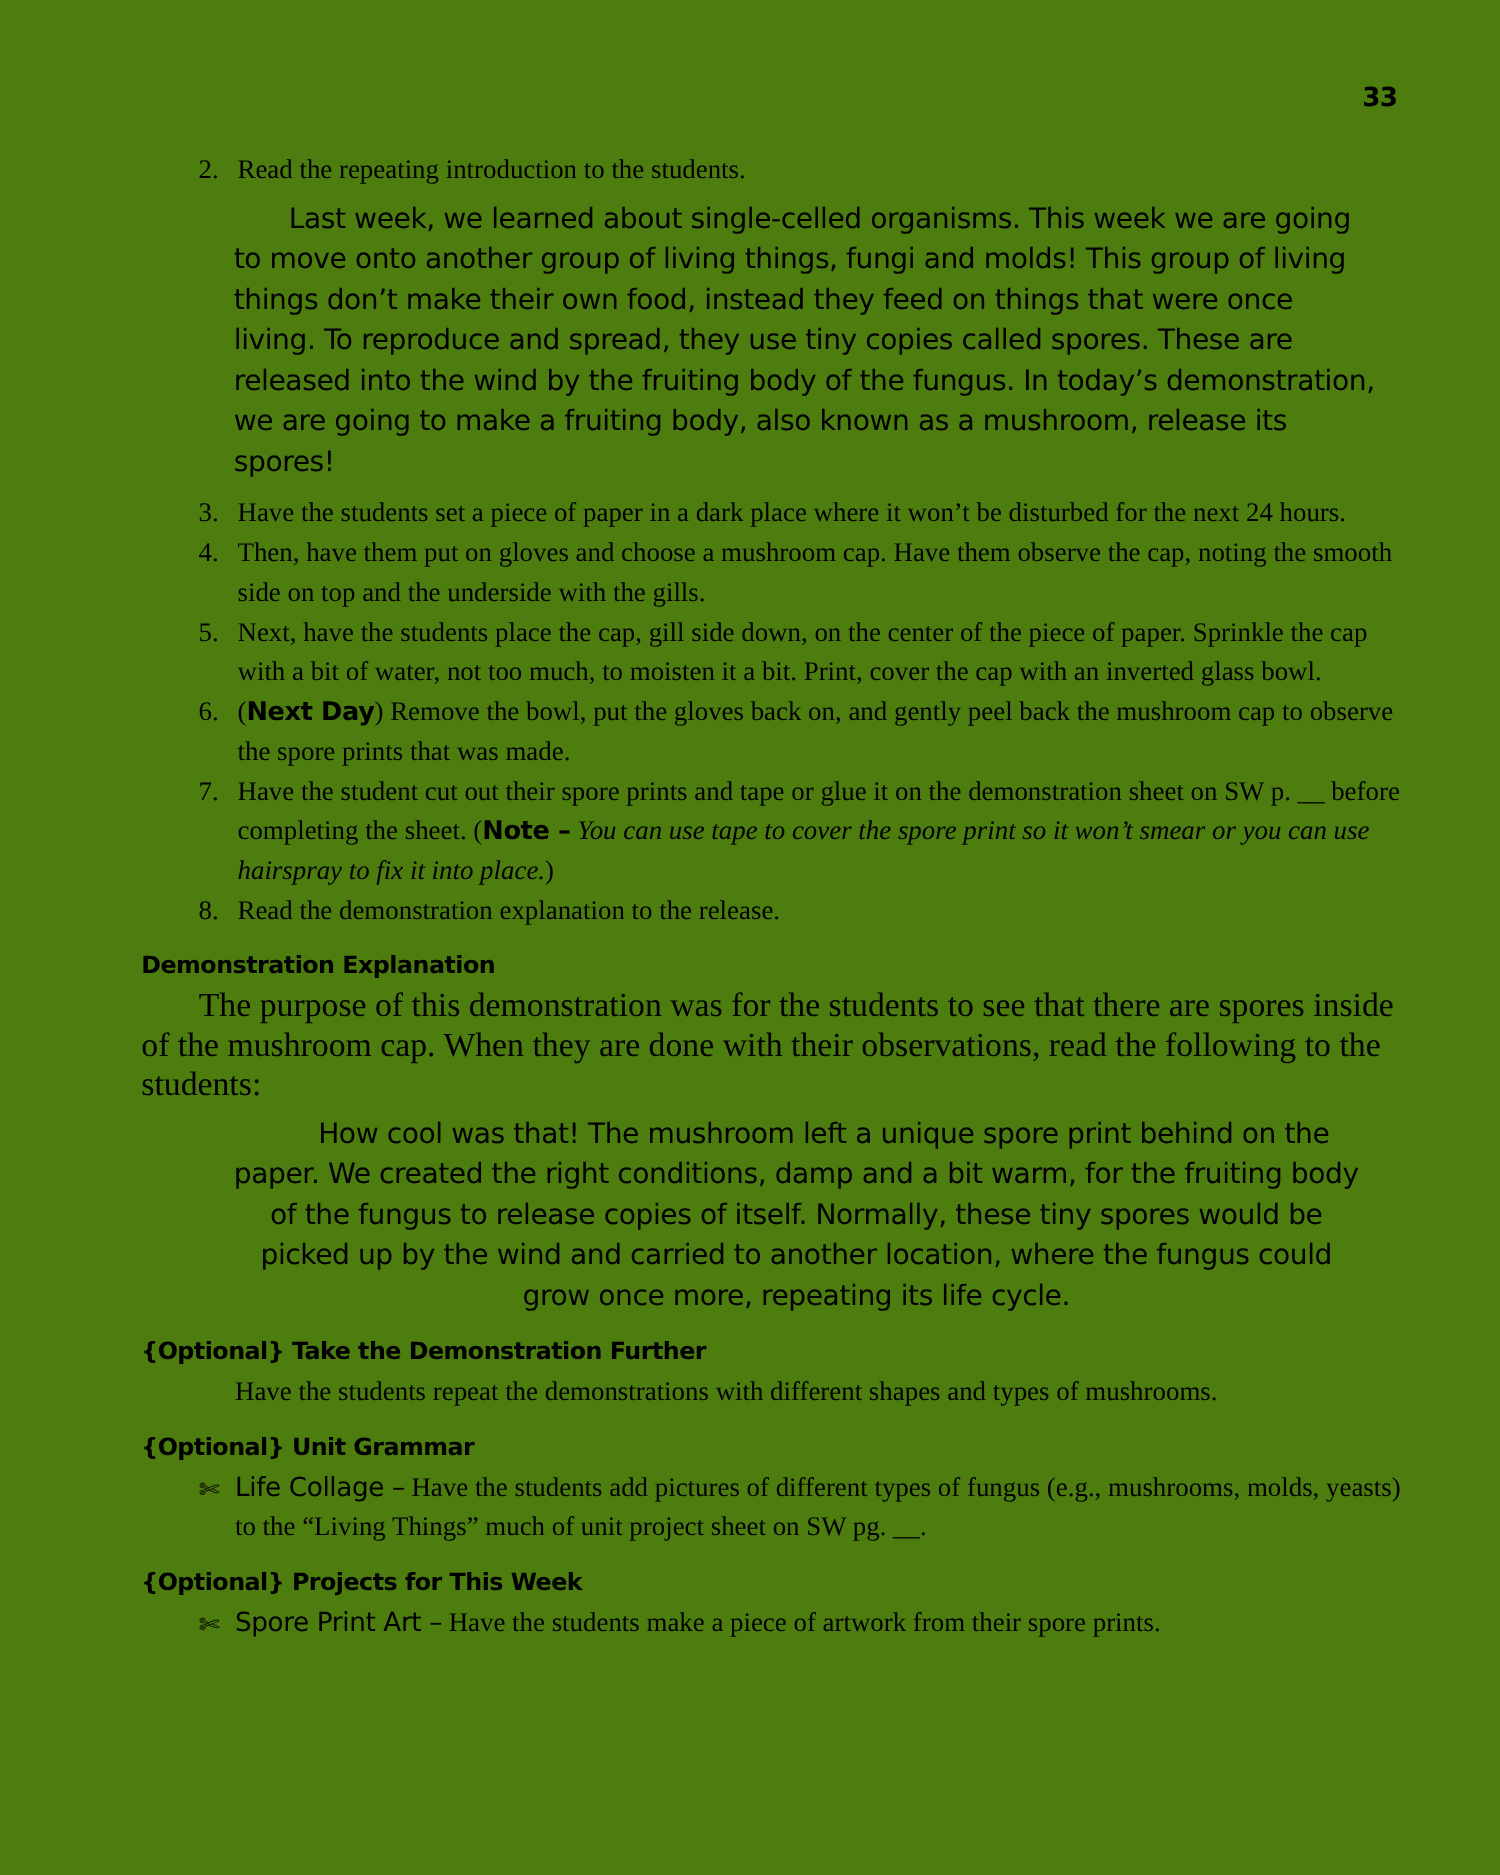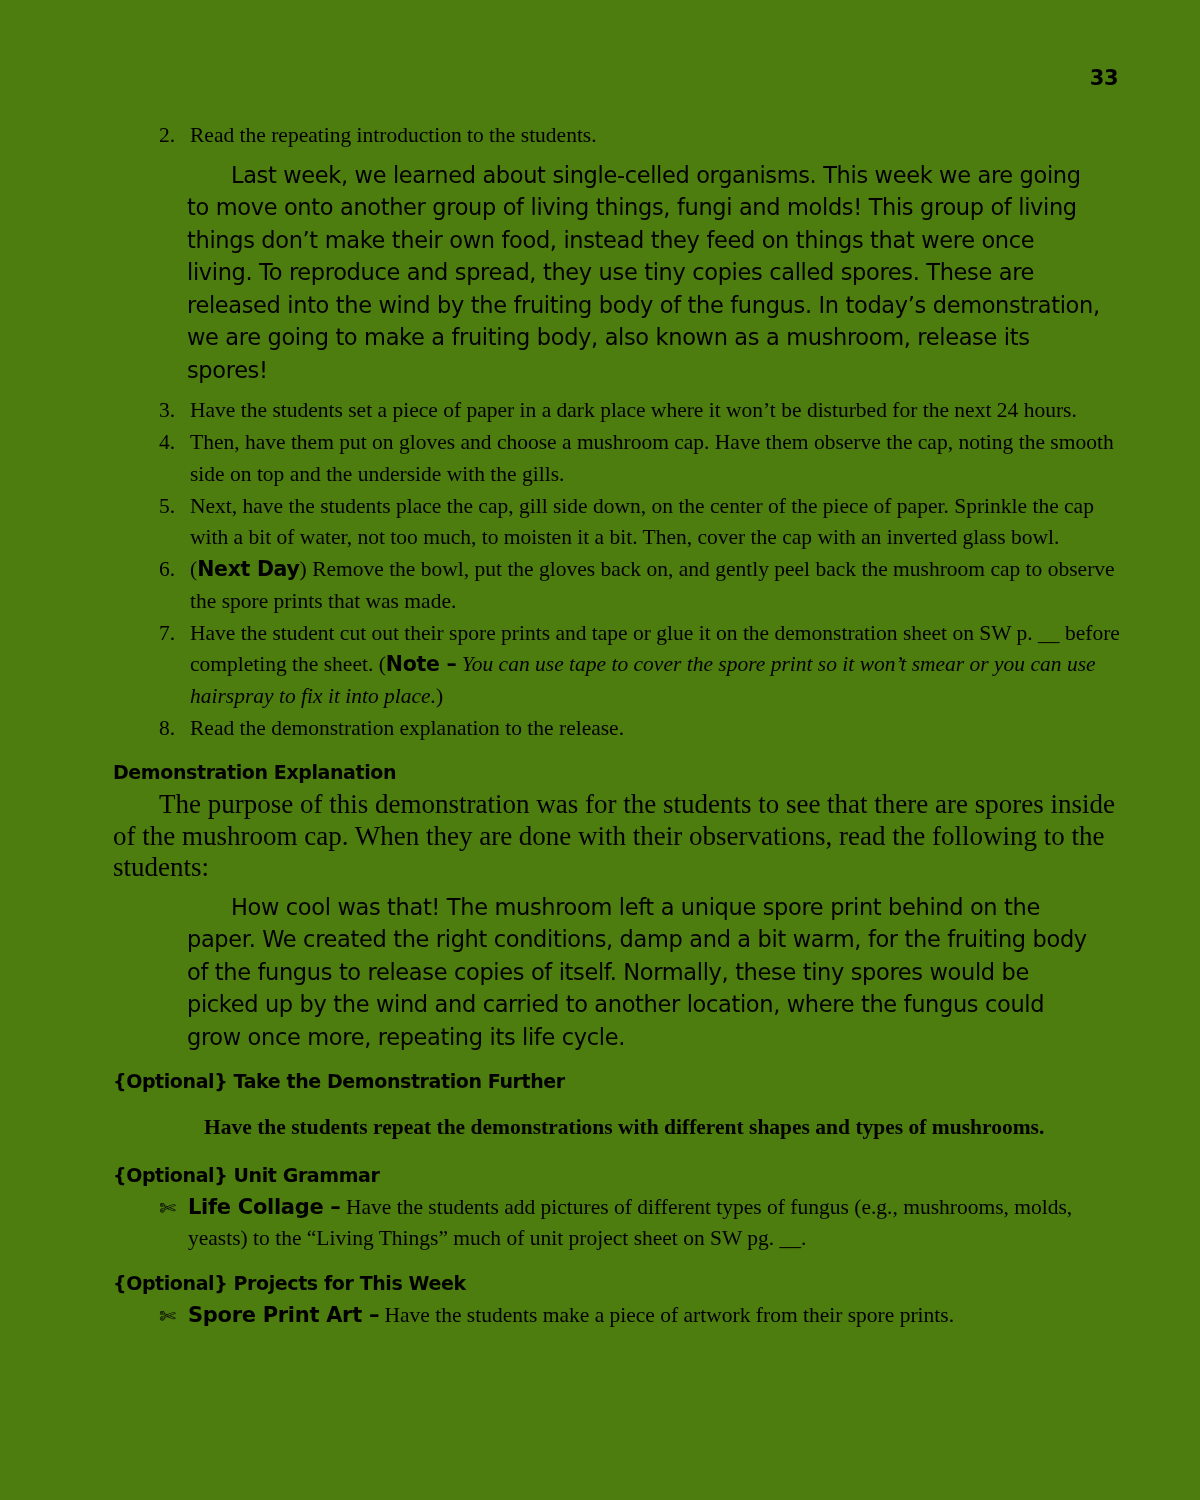--- a/index.html
+++ b/index.html
@@ -65,21 +65,21 @@
   .readaloud {
     font-family: "DejaVu Sans", "Liberation Sans", sans-serif;
     font-size: 22.5px;
     line-height: 32.5px;
     letter-spacing: -0.35px;
     text-indent: 44px;
     margin: 7px 0 9px 0;
     padding-left: 74px;
     padding-right: 18px;
   }
-  .readaloud.tight { padding-left: 74px; padding-right: 36px; }
+  .readaloud.tight { padding-left: 74px; padding-right: 36px; text-align: center; }
 
   
   h2.section {
     font-family: "DejaVu Sans", "Liberation Sans", sans-serif;
     font-weight: 700;
     font-size: 19px;
     line-height: 30px;
     letter-spacing: -0.4px;
     margin: 13px 0 2px 0;
     padding: 0;
@@ -91,23 +91,22 @@
     line-height: 31.5px;
     margin: 0;
     text-indent: 46px;
   }
 
   
   p.indented {
     font-family: "Liberation Serif", "DejaVu Serif", serif;
     font-size: 21.5px;
     line-height: 31.5px;
-    margin: 16px;
+    margin: 0;
     padding-left: 75px;
-    font-weight: bold;
   }
 
   
   .bullet-item {
     position: relative;
     padding-left: 75px;
     font-family: "Liberation Serif", "DejaVu Serif", serif;
     font-size: 21.5px;
     line-height: 31.5px;
     margin: 1px 0 0 0;
@@ -115,21 +114,21 @@
   .bullet-item .marker {
     position: absolute;
     left: 46px;
     top: 1px;
     font-family: "DejaVu Sans", sans-serif;
     font-size: 20px;
     line-height: 31.5px;
   }
   .bullet-item .lead {
     font-family: "DejaVu Sans", "Liberation Sans", sans-serif;
-    font-weight: 700;
+    font-weight: 400;
     font-size: 21px;
     letter-spacing: -0.3px;
   }
 
   
   .hb {   
     font-family: "DejaVu Sans", "Liberation Sans", sans-serif;
     font-weight: 700;
     font-size: 20.5px;
     letter-spacing: -0.3px;
@@ -176,21 +175,21 @@
         <span class="txt">Have the students set a piece of paper in a dark place where it won’t be disturbed for the next 24 hours.</span>
       </li>
 
       <li>
         <span class="num">4.</span>
         <span class="txt">Then, have them put on gloves and choose a mushroom cap. Have them observe the cap, noting the smooth side on top and the underside with the gills.</span>
       </li>
 
       <li>
         <span class="num">5.</span>
-        <span class="txt">Next, have the students place the cap, gill side down, on the center of the piece of paper. Sprinkle the cap with a bit of water, not too much, to moisten it a bit. Then, cover the cap with an inverted glass bowl.</span>
+        <span class="txt">Next, have the students place the cap, gill side down, on the center of the piece of paper. Sprinkle the cap with a bit of water, not too much, to moisten it a bit. Print, cover the cap with an inverted glass bowl.</span>
       </li>
 
       <li>
         <span class="num">6.</span>
         <span class="txt"><span>(</span><span class="hb">Next Day</span><span>)</span><span> Remove the bowl, put the gloves back on, and gently peel back the mushroom cap to observe the spore prints that was made.</span></span>
       </li>
 
       <li>
         <span class="num">7.</span>
         <span class="txt"><span>Have the student cut out their spore prints and tape or glue it on the demonstration sheet on SW p. __ before completing the sheet. (</span><span class="hb">Note –</span><span class="it"> You can use tape to cover the spore print so it won’t smear or you can use hairspray to fix it into place.</span><span>)</span></span>

